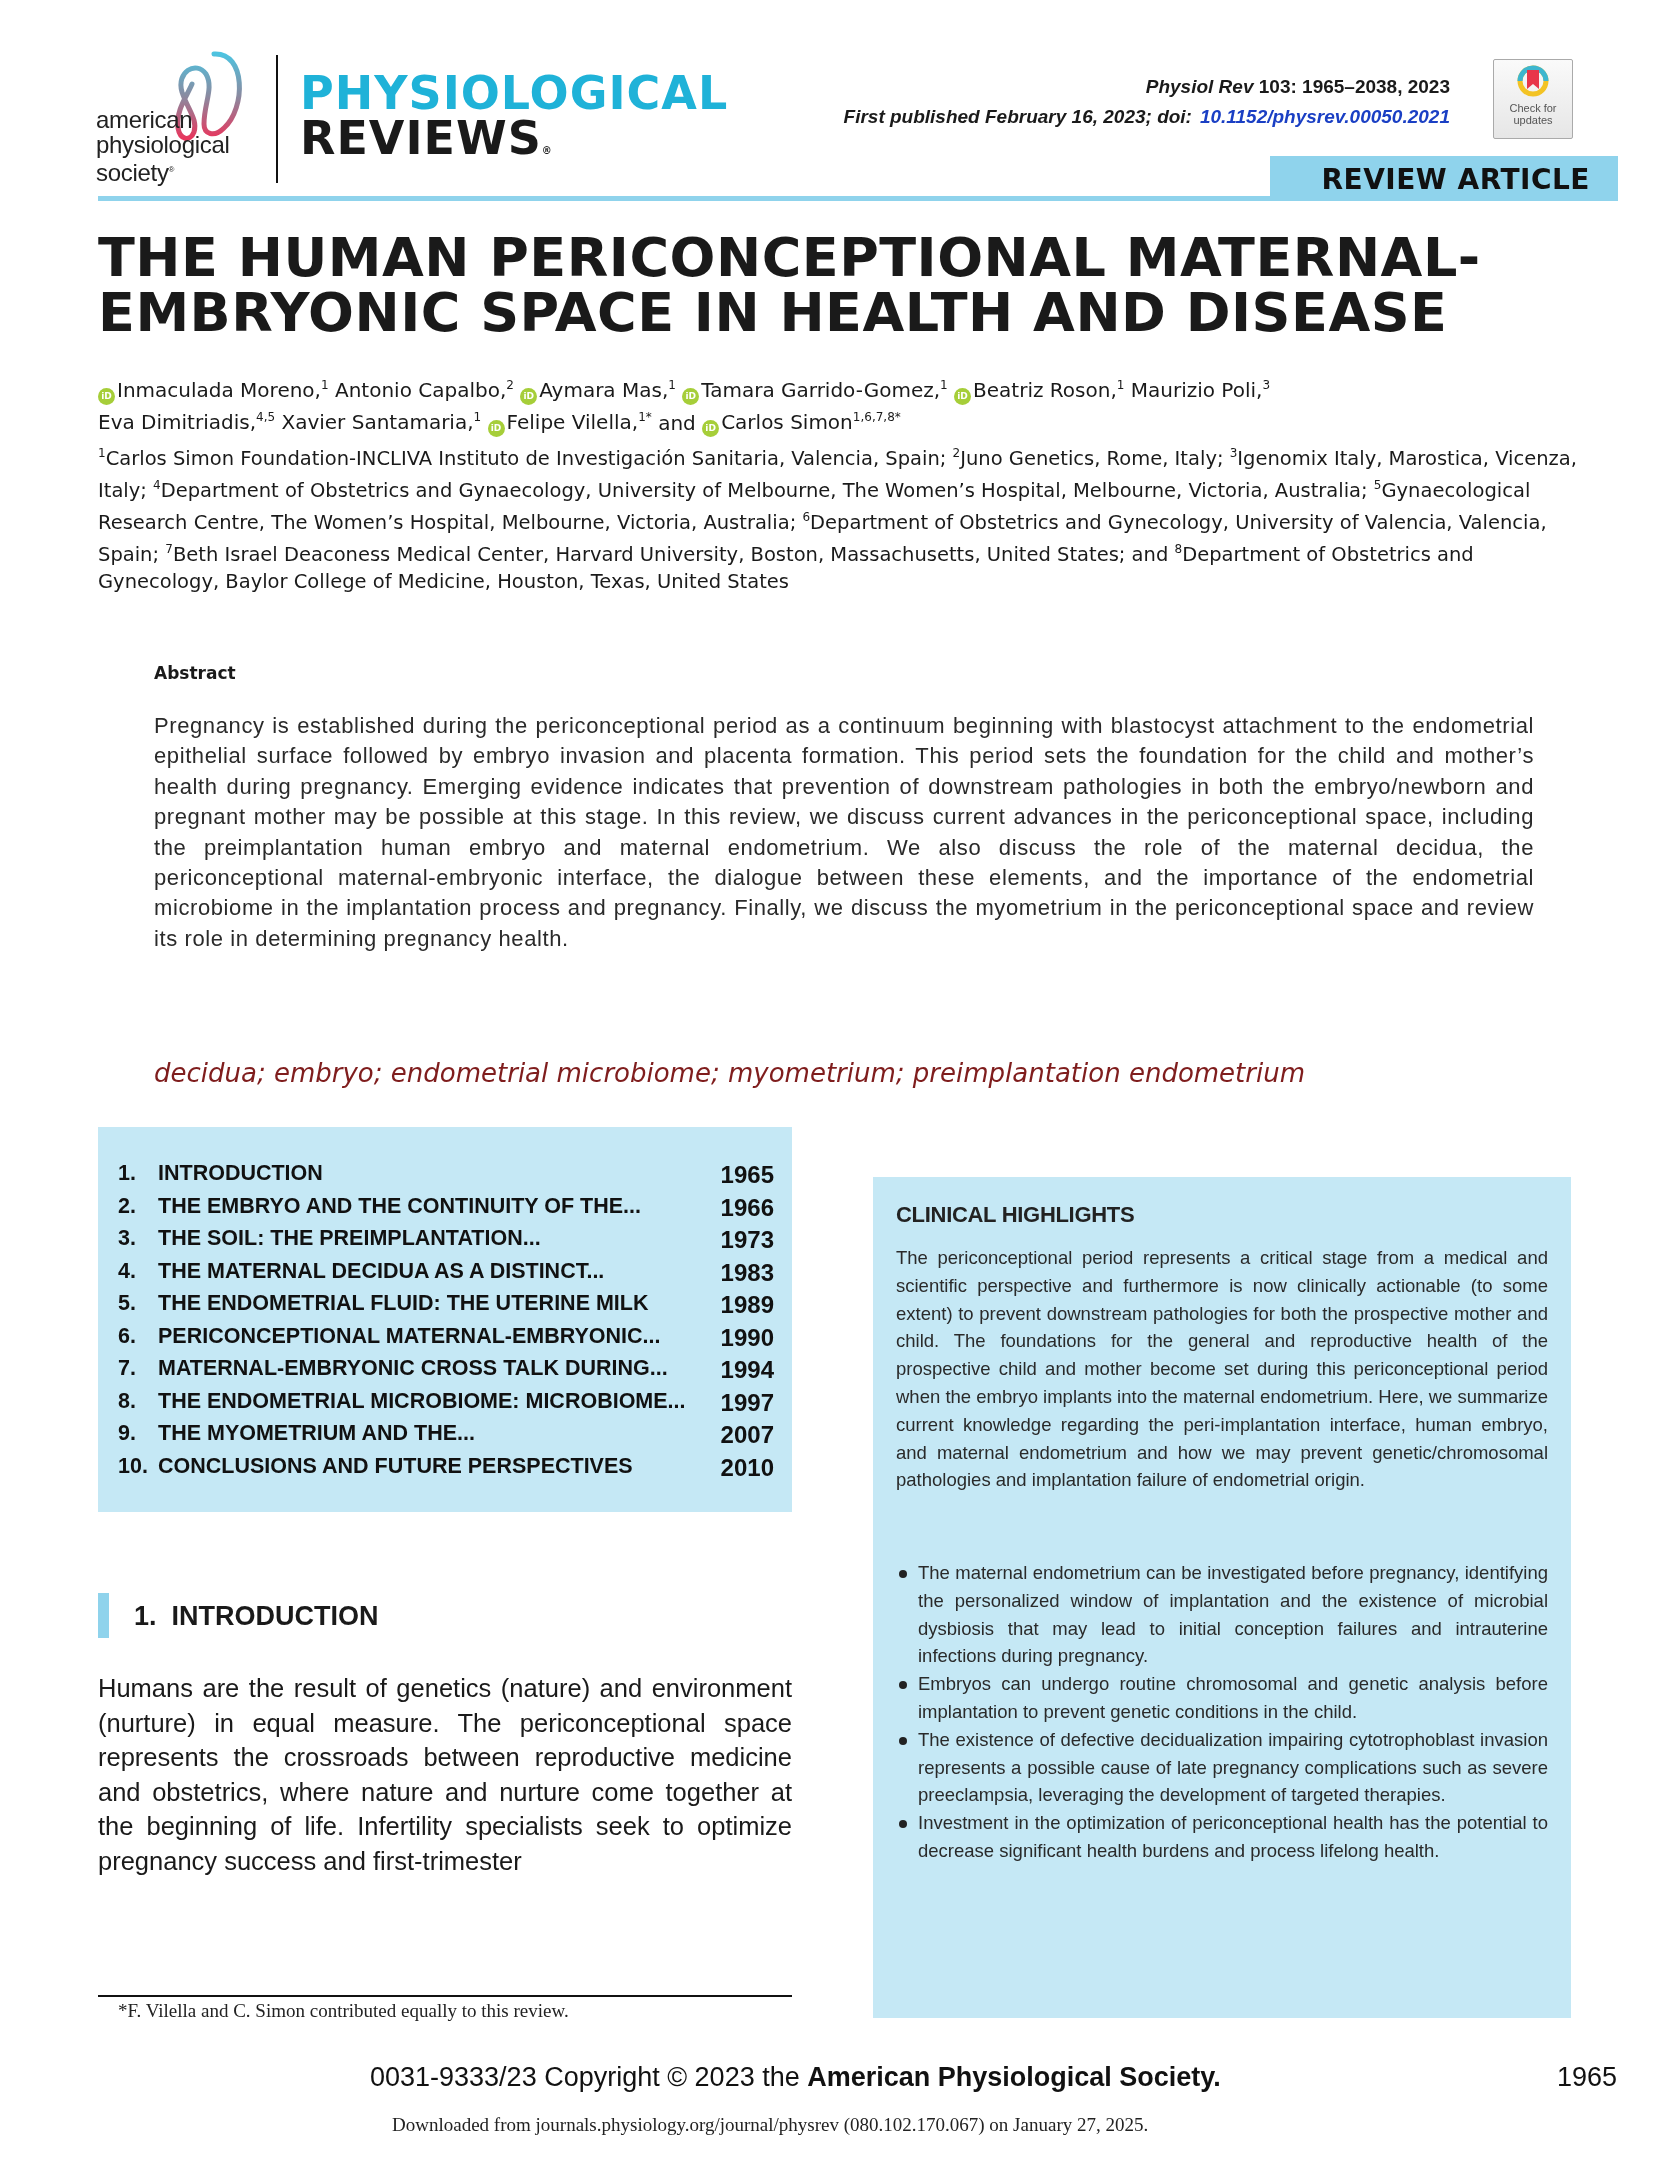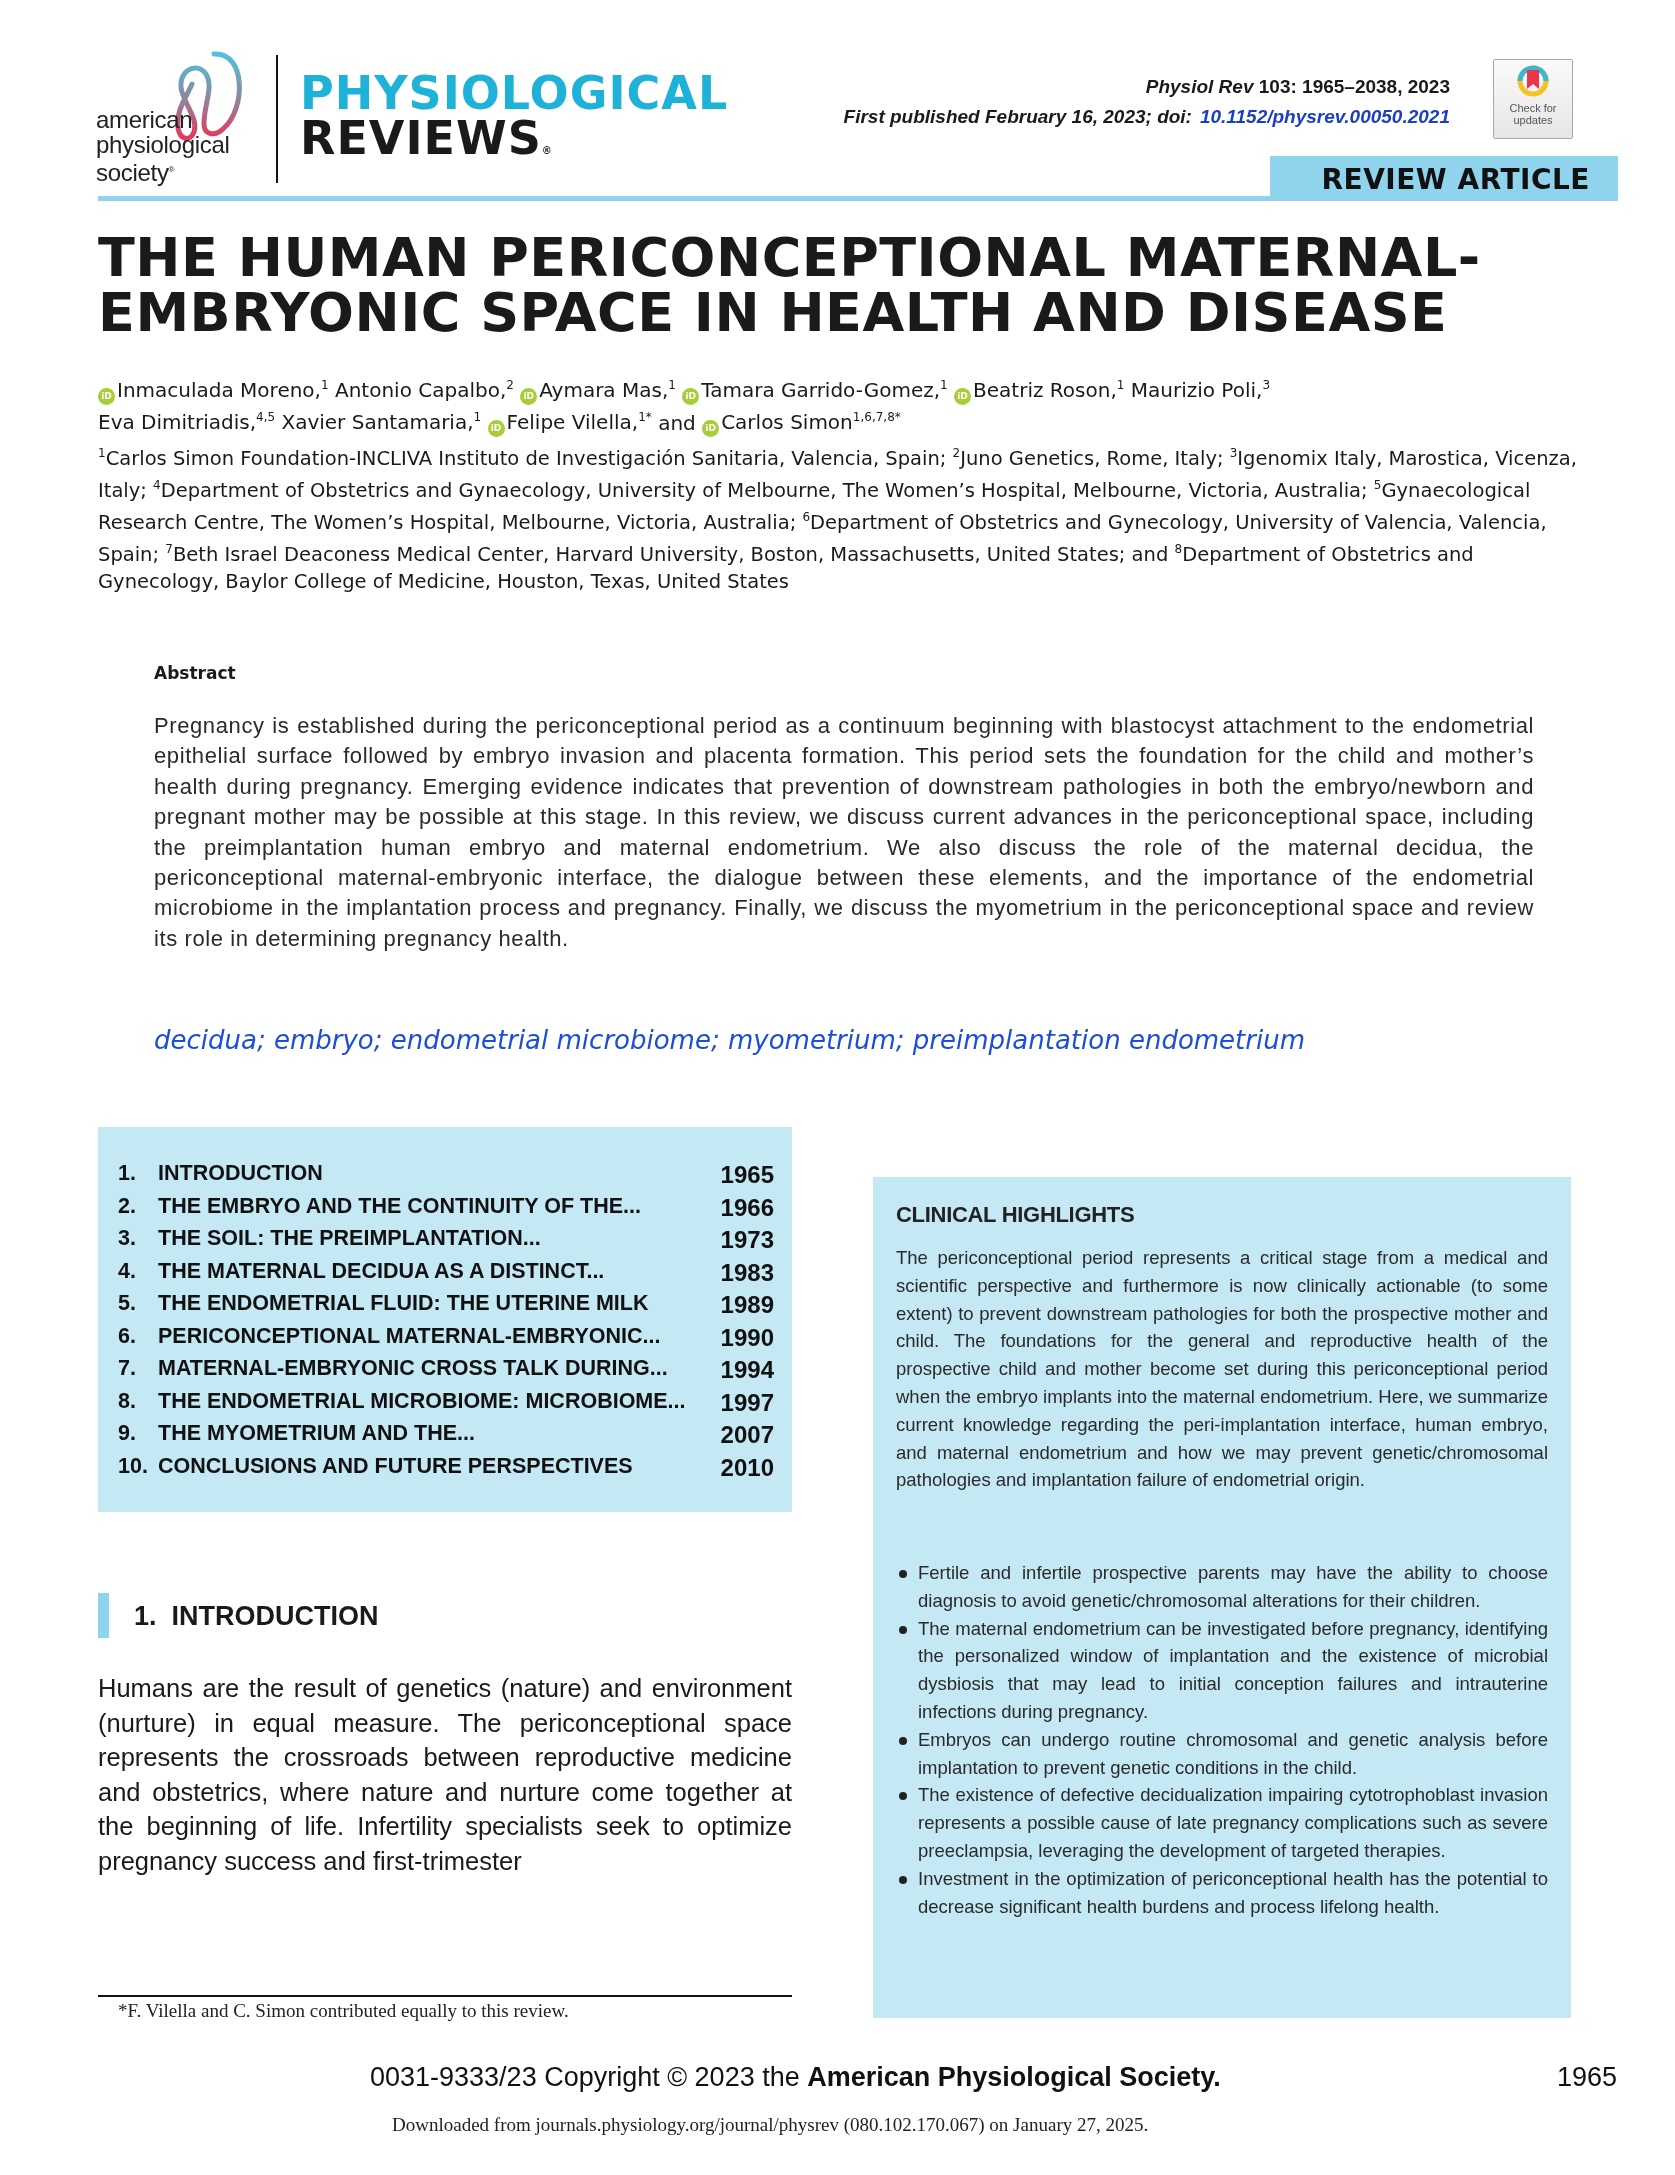--- a/index.html
+++ b/index.html
@@ -34,21 +34,21 @@
   .authors { left: 98px; top: 372px; width: 1480px; font-size: 20px; line-height: 27px; font-family: "DejaVu Sans", sans-serif; }
   .orcid { display: inline-block; width: 17px; height: 17px; border-radius: 50%; background: #a6ce39; color: #fff;
            font-size: 9px; font-weight: bold; text-align: center; line-height: 17px; vertical-align: -2px; margin-right: 2px; }
   .authors sup { font-size: 12px; }
   .affil { left: 98px; top: 440px; width: 1480px; font-size: 19.5px; line-height: 27.5px; font-family: "DejaVu Sans", sans-serif; }
   .affil sup { font-size: 12px; }
 
   
   .abs-head { left: 154px; top: 663px; font-size: 17px; font-weight: bold; font-family: "DejaVu Sans", sans-serif; }
   .abs-body { left: 154px; top: 711px; width: 1380px; font-size: 22px; line-height: 30.4px; text-align: justify; color: #2a2a2a; letter-spacing: 0.6px; }
-  .keywords { left: 154px; top: 1025px; font-size: 26px; font-style: italic; color: #1d4ed8; font-family: "DejaVu Sans", sans-serif; }
+  .keywords { left: 154px; top: 1058px; font-size: 26px; font-style: italic; color: #7f1d1d; font-family: "DejaVu Sans", sans-serif; }
 
   
   .toc { left: 98px; top: 1127px; width: 694px; height: 385px; background: #c5e8f5; }
   .toc-row { position: absolute; left: 20px; width: 656px; height: 33px; font-size: 21.5px; font-weight: bold; color: #111; }
   .toc-num { position: absolute; left: 0; }
   .toc-label { position: absolute; left: 40px; }
   .toc-page { position: absolute; right: 0; font-size: 24px; font-weight: 900; }
 
   
   .intro-bar { left: 98px; top: 1593px; width: 11px; height: 45px; background: #8fd3ec; }
@@ -179,21 +179,20 @@
 <div class="abs intro-bar"></div>
 <h2 class="abs intro-head" style="margin:0;white-space:pre;">1.  INTRODUCTION</h2>
 <p class="abs intro-body" style="margin:0;">Humans are the result of genetics (nature) and environment (nurture) in equal measure. The periconceptional space represents the crossroads between reproductive medicine and obstetrics, where nature and nurture come together at the beginning of life. Infertility specialists seek to optimize pregnancy success and first-trimester</p>
 <div class="abs fn-rule"></div>
 <div class="abs footnote">*F. Vilella and C. Simon contributed equally to this review.</div>
 
 <div class="abs clin">
   <div class="clin-head">CLINICAL HIGHLIGHTS</div>
   <div class="clin-body">The periconceptional period represents a critical stage from a medical and scientific perspective and furthermore is now clinically actionable (to some extent) to prevent downstream pathologies for both the prospective mother and child. The foundations for the general and reproductive health of the prospective child and mother become set during this periconceptional period when the embryo implants into the maternal endometrium. Here, we summarize current knowledge regarding the peri-implantation interface, human embryo, and maternal endometrium and how we may prevent genetic/chromosomal pathologies and implantation failure of endometrial origin.</div>
   <ul class="clin-list" id="clinlist">
-      <li><span class="bullet"></span><span>Fertile and infertile prospective parents may have the ability to choose diagnosis to avoid genetic/chromosomal alterations for their children.</span></li>
       <li><span class="bullet"></span><span>The maternal endometrium can be investigated before pregnancy, identifying the personalized window of implantation and the existence of microbial dysbiosis that may lead to initial conception failures and intrauterine infections during pregnancy.</span></li>
       <li><span class="bullet"></span><span>Embryos can undergo routine chromosomal and genetic analysis before implantation to prevent genetic conditions in the child.</span></li>
       <li><span class="bullet"></span><span>The existence of defective decidualization impairing cytotrophoblast invasion represents a possible cause of late pregnancy complications such as severe preeclampsia, leveraging the development of targeted therapies.</span></li>
       <li><span class="bullet"></span><span>Investment in the optimization of periconceptional health has the potential to decrease significant health burdens and process lifelong health.</span></li>
     </ul>
 </div>
 
 <div class="abs copyright"><span>0031-9333/23 Copyright © 2023 the </span><b>American Physiological Society.</b></div>
 <div class="abs pageno">1965</div>
 <div class="abs downloaded">Downloaded from journals.physiology.org/journal/physrev (080.102.170.067) on January 27, 2025.</div>

